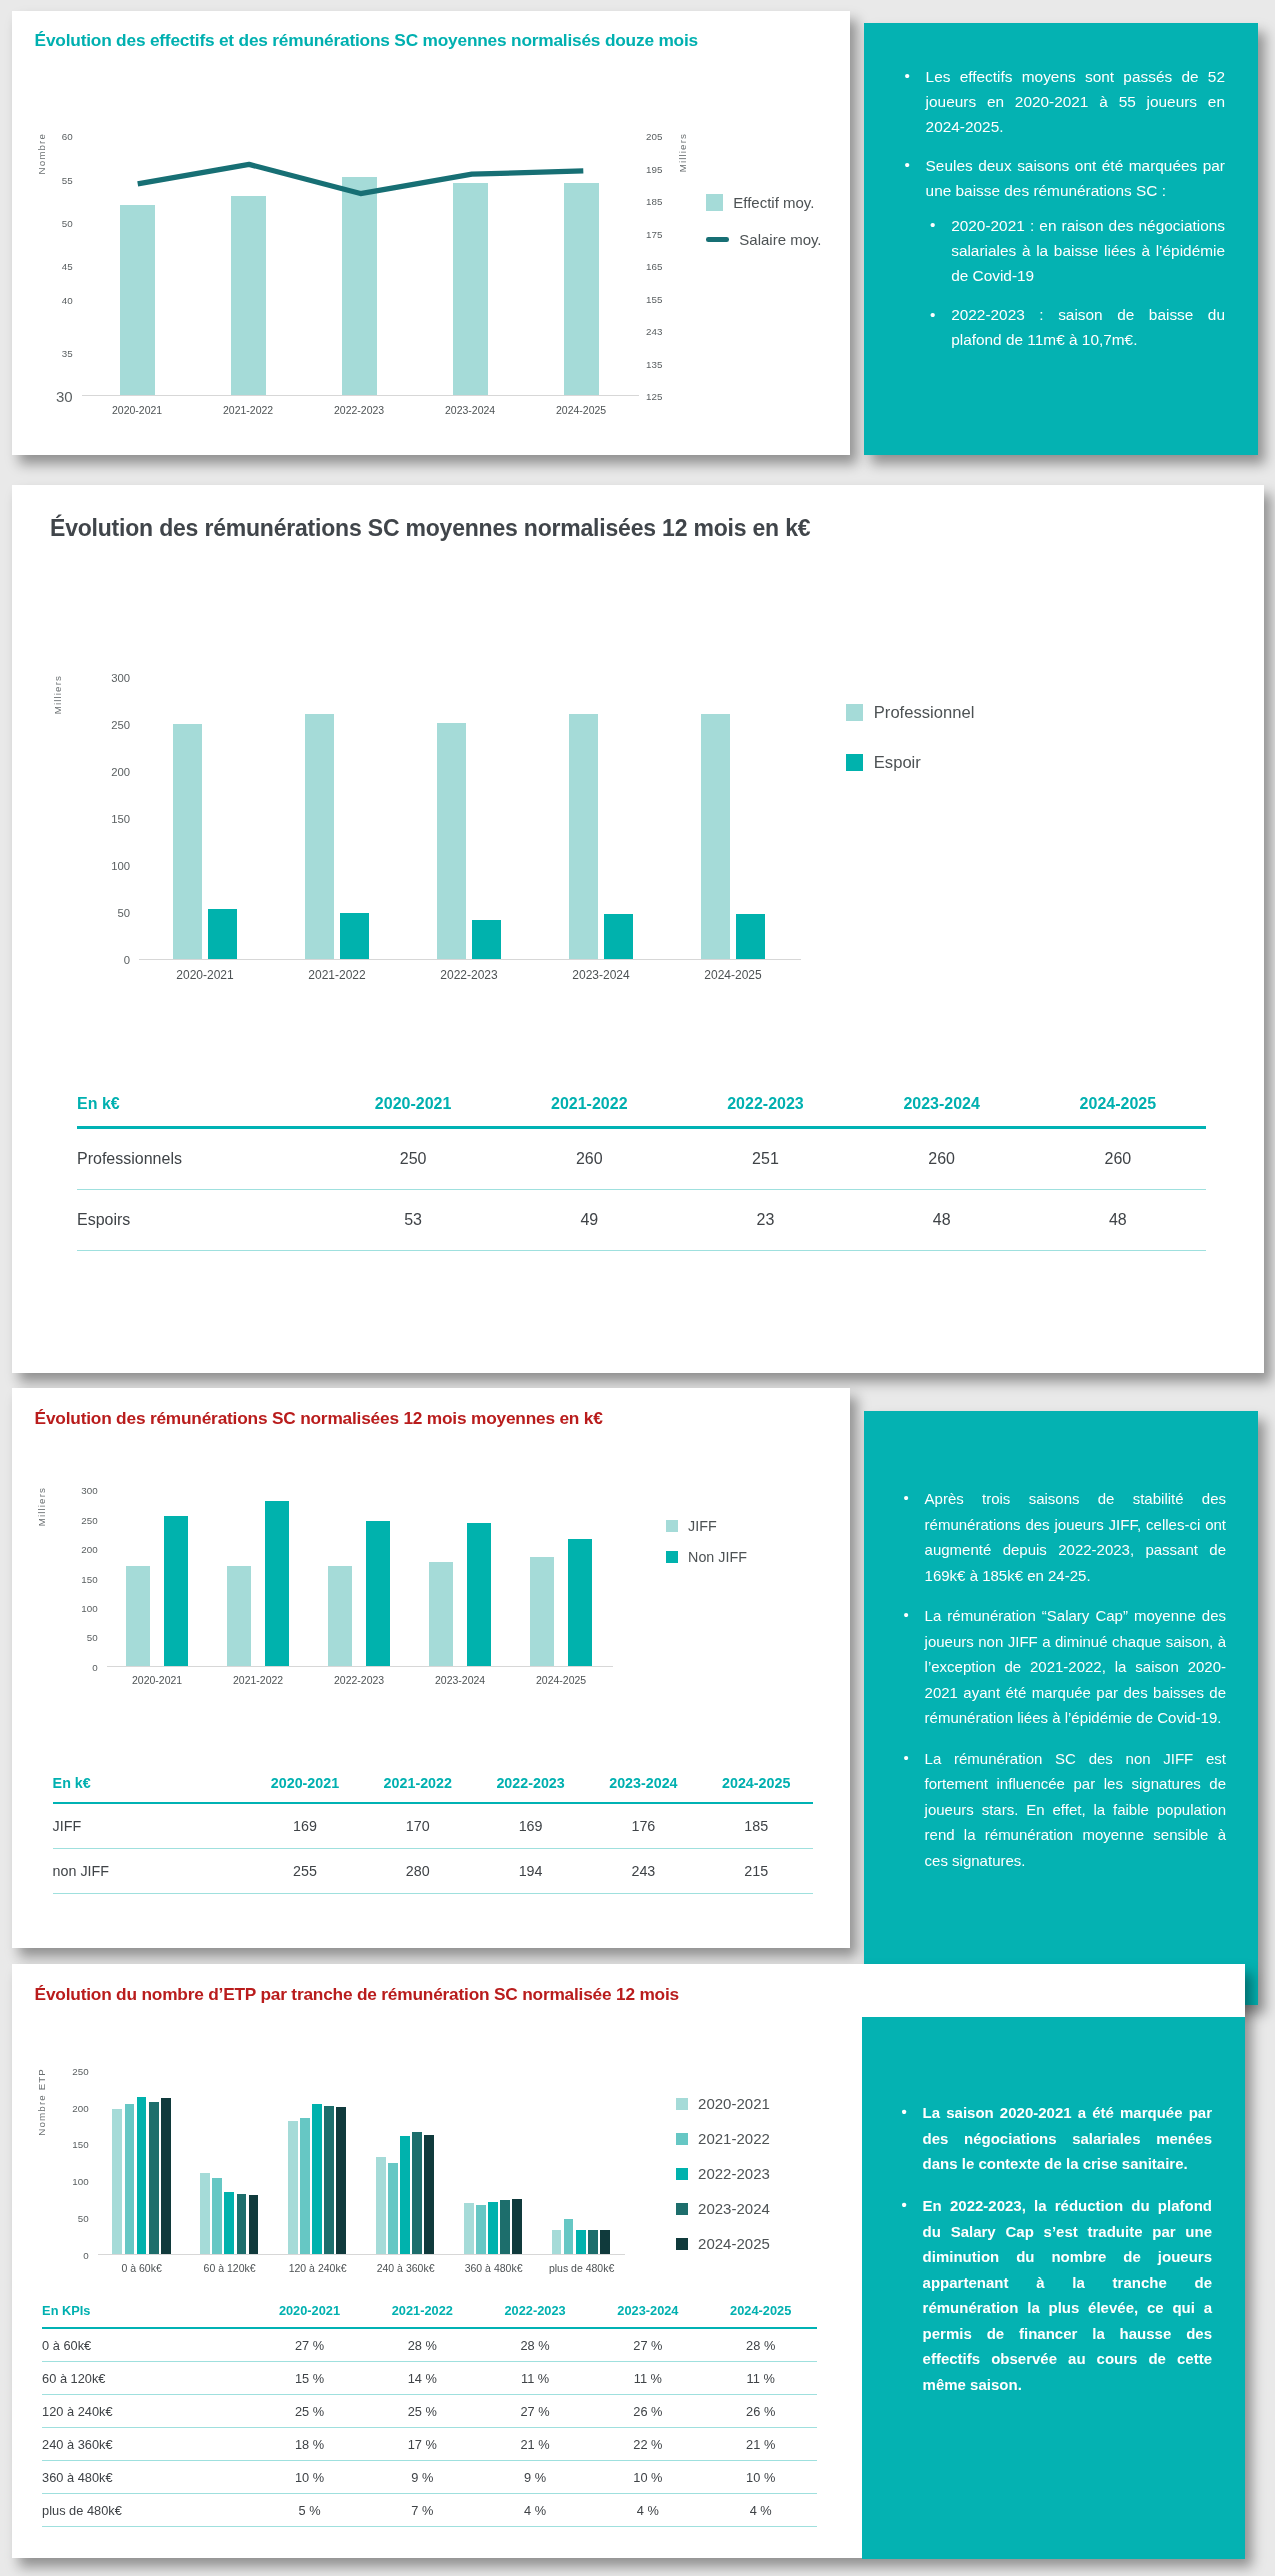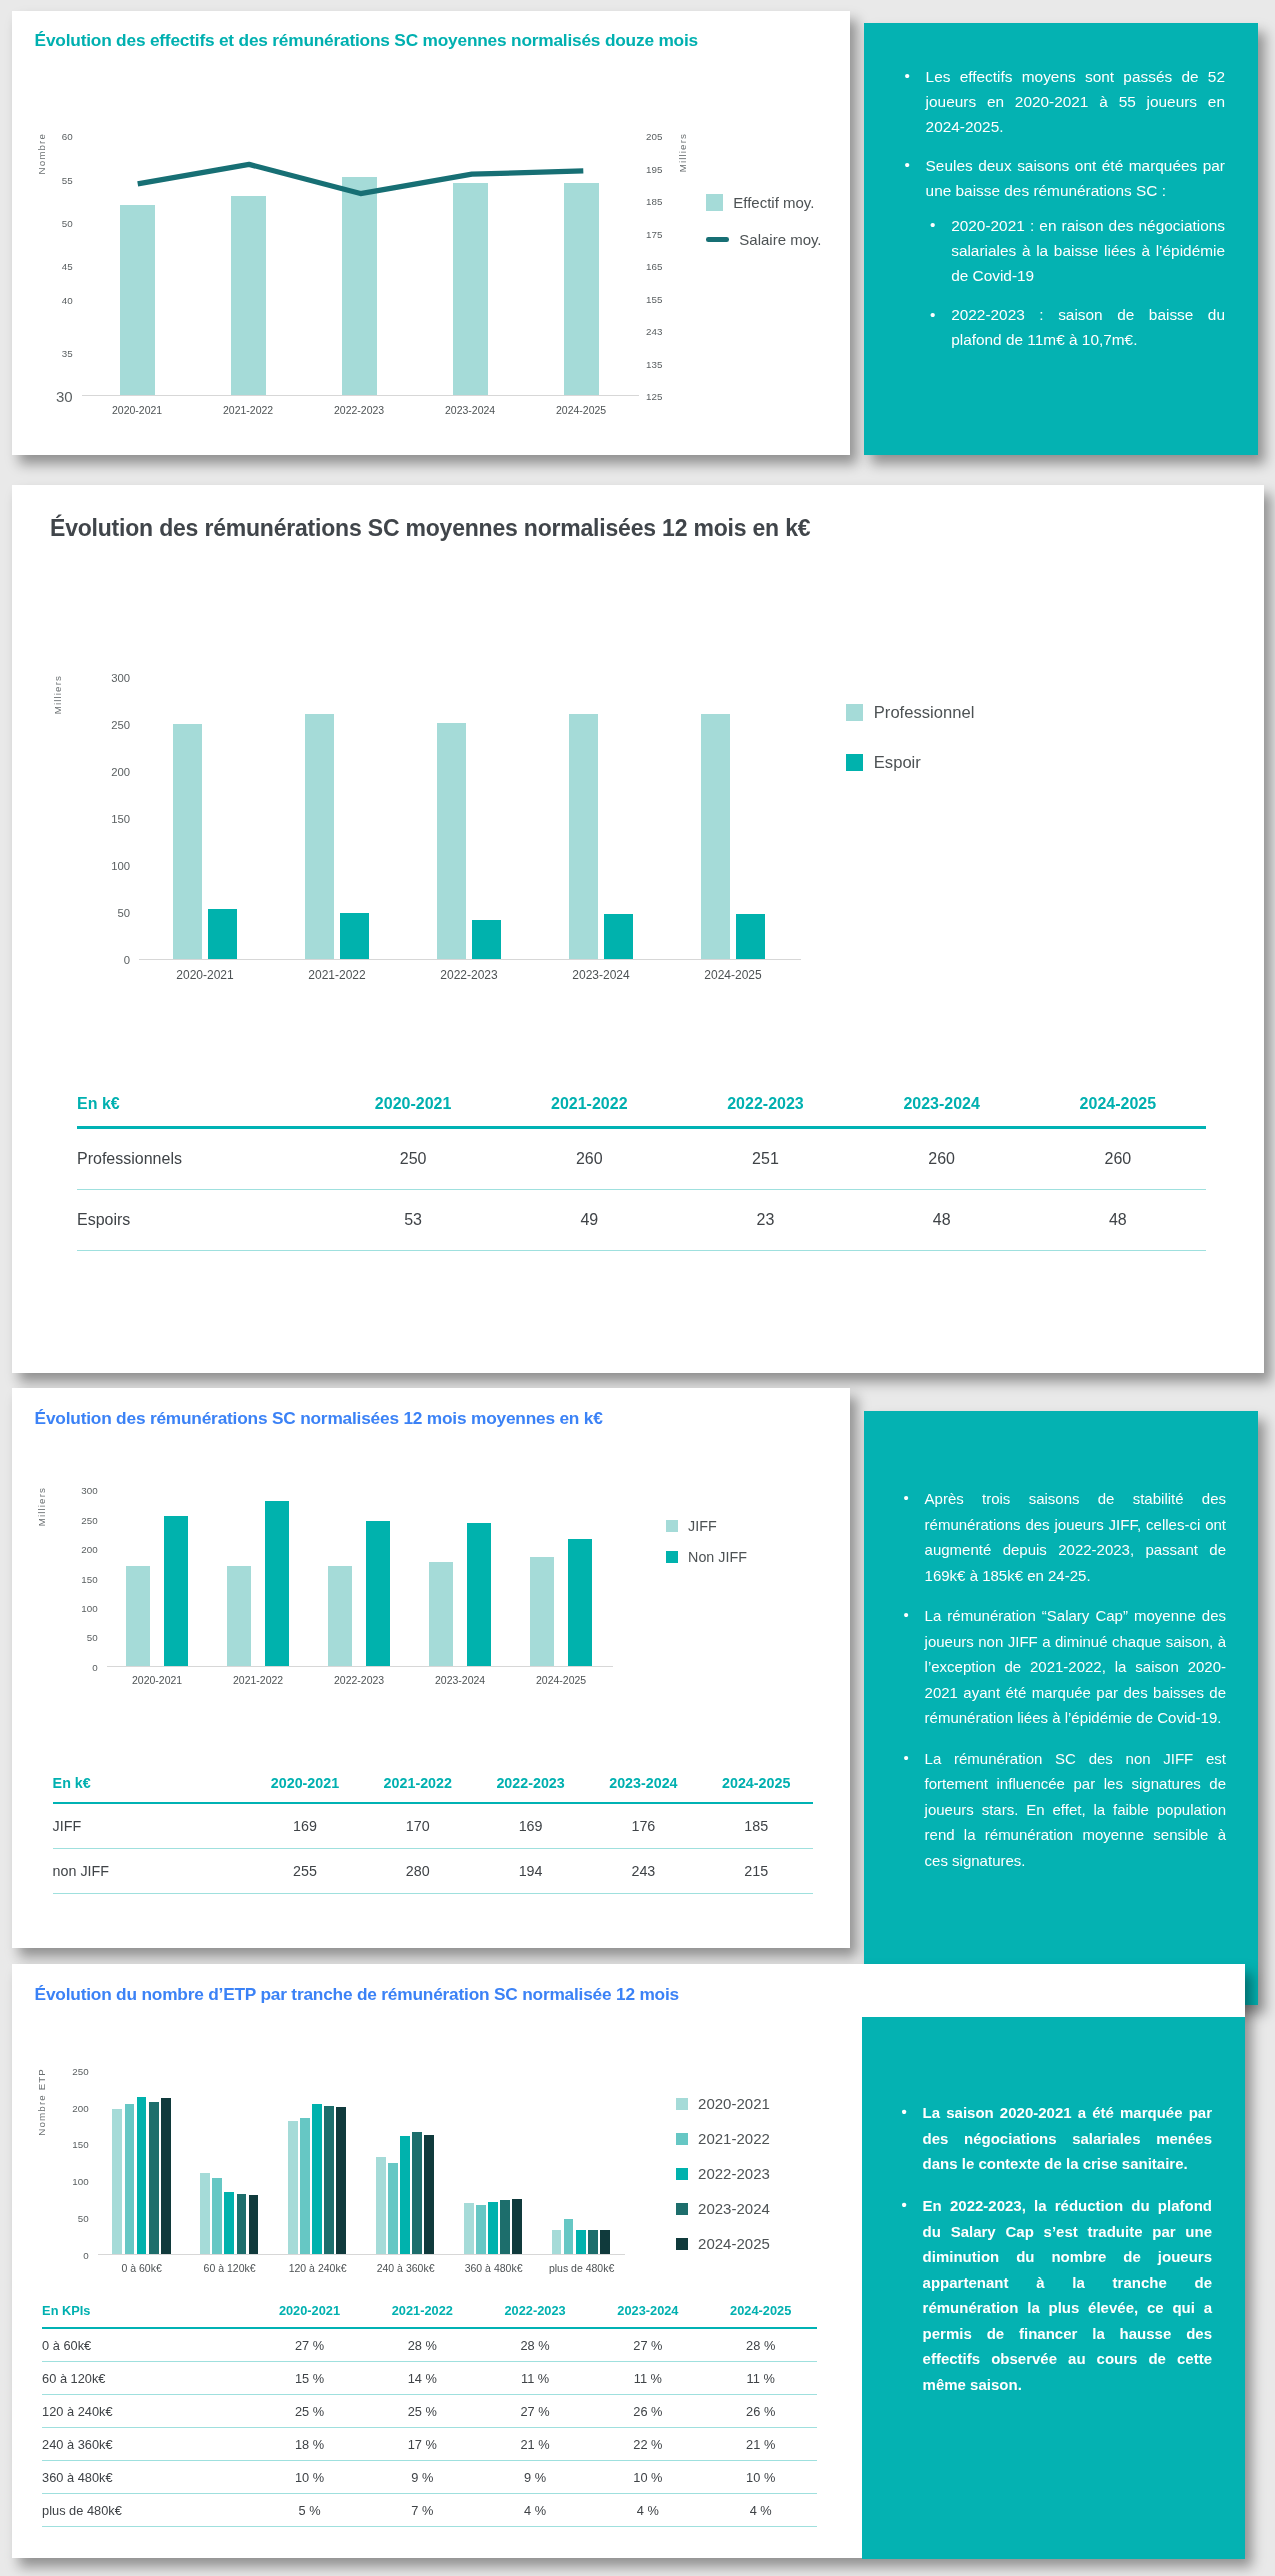--- a/index.html
+++ b/index.html
@@ -23,21 +23,21 @@
   #p1{left:12px;top:10.5px;width:838px;height:444px;padding:19.6px 22.6px;}
   #a1{left:864px;top:22.6px;width:394px;height:432px;padding:42px 33px 15px 39px;}
   #p2{left:12px;top:485px;width:1252px;height:888px;padding:30px 38px;}
   #p3{left:12px;top:1388px;width:838px;height:560px;padding:19.6px 22.6px;}
   #a3{left:864px;top:1411px;width:394px;height:594px;padding:75px 32px 15px 38px;}
   #p4{left:12px;top:1964px;width:1233px;height:594px;padding:19.6px 22.6px;}
   #a4{position:absolute;right:0;top:53px;width:383px;height:542px;padding:83px 33px 15px 38px;box-shadow:none;}
 
   .title{font-weight:800;margin:0;letter-spacing:-0.2px;}
   .t-teal{color:#00b0b0;font-size:17.3px;}
-  .t-dark{color:#3b82f6;font-size:17.3px;}
+  .t-dark{color:#b91c1c;font-size:17.3px;}
   .t-big{color:#40454a;font-size:23px;}
 
   
   .chart-row{display:flex;align-items:flex-end;}
   .axis-col{position:relative;box-sizing:border-box;flex:none;}
   .axis-col .tick{position:absolute;right:9px;transform:translateY(50%);color:#5a5f61;}
   .axis-col.right .tick{right:auto;left:7.5px;}
   .vlabel{
     position:absolute;top:-3px;left:1.5px;
     writing-mode:vertical-rl;transform:rotate(180deg);

